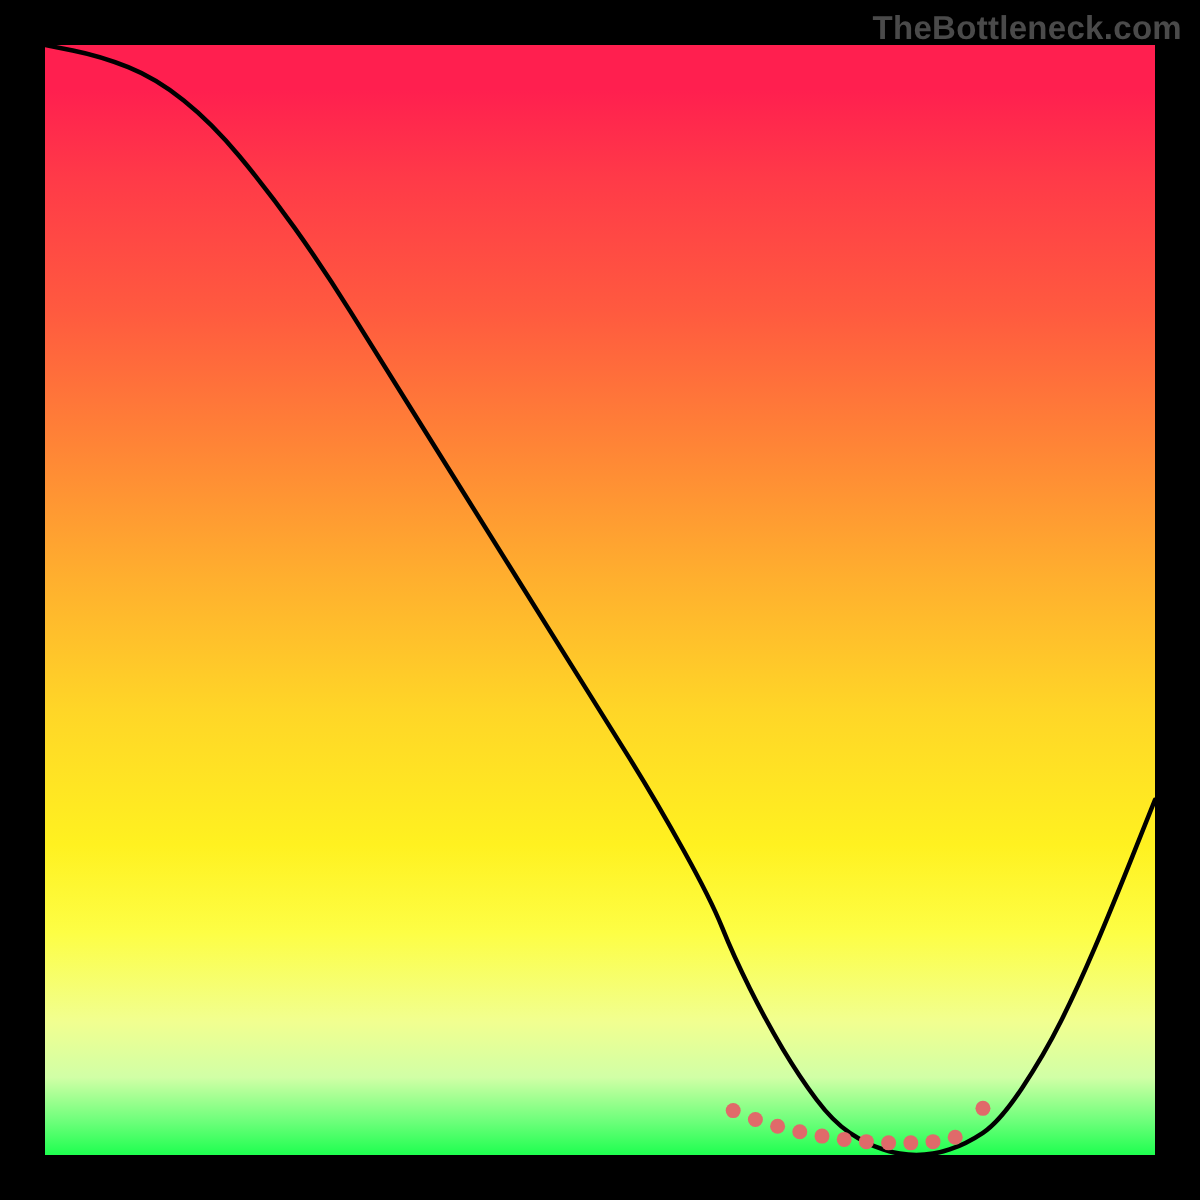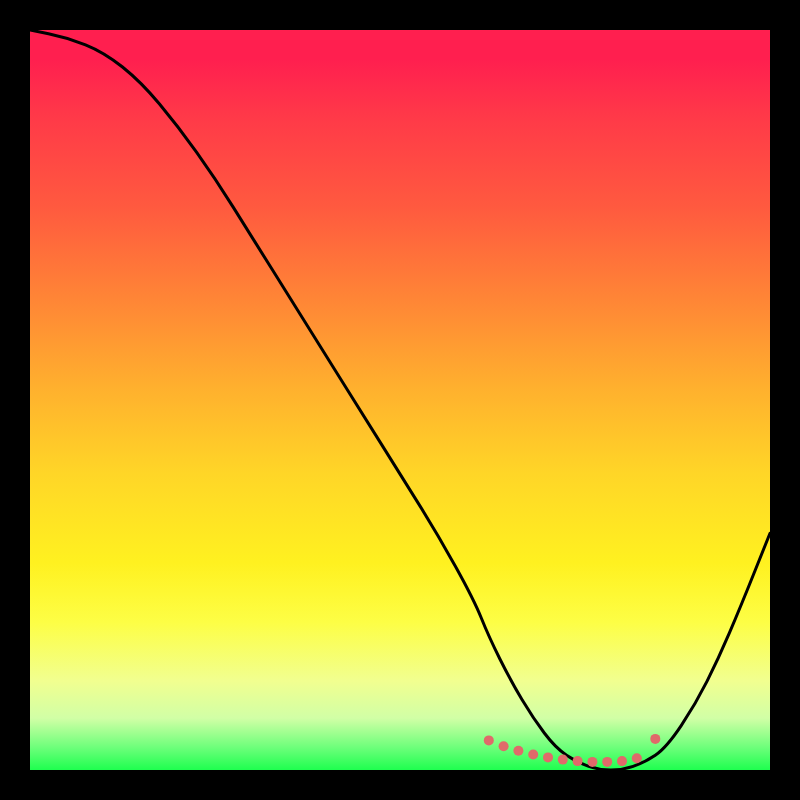--- a/index.html
+++ b/index.html
@@ -63,20 +63,21 @@
     left: 0;
     top: 0;
     width: 100%;
     height: 100%;
   }
 </style>
 </head>
 <body>
 
 <div class="frame">
+  <div class="watermark">TheBottleneck.com</div>
 
   <div class="plot-area">
     <div class="gradient"></div>
     <svg class="lines" viewBox="0 0 740 740" preserveAspectRatio="none">
       <path fill="none" stroke="#000" stroke-width="3" stroke-linecap="round" d="M 0.0 0.0 Q 0.0 0.0 18.5 3.7 Q 37.0 7.4 55.5 14.8 Q 74.0 22.2 92.5 37.0 Q 111.0 51.8 129.5 74.0 Q 148.0 96.2 166.5 122.1 Q 185.0 148.0 203.5 177.6 Q 222.0 207.2 240.5 236.8 Q 259.0 266.4 277.5 296.0 Q 296.0 325.6 314.5 355.2 Q 333.0 384.8 351.5 414.4 Q 370.0 444.0 388.5 473.6 Q 407.0 503.2 425.5 536.5 Q 444.0 569.8 451.4 588.3 Q 458.8 606.8 469.9 629.0 Q 481.0 651.2 492.1 669.7 Q 503.2 688.2 514.3 703.0 Q 525.4 717.8 536.5 725.2 Q 547.6 732.6 558.7 736.3 Q 569.8 740.0 580.9 740.0 Q 592.0 740.0 603.1 736.3 Q 614.2 732.6 625.3 725.2 Q 636.4 717.8 651.2 695.6 Q 666.0 673.4 677.1 651.2 Q 688.2 629.0 699.3 603.1 Q 710.4 577.2 725.2 540.2 T 740.0 503.2" id="curve-path"></path>
       <g id="marker-group">
           <circle cx="458.8" cy="710.4" r="5" fill="#e06a6a"></circle>
           <circle cx="473.6" cy="716.3" r="5" fill="#e06a6a"></circle>
           <circle cx="488.4" cy="720.8" r="5" fill="#e06a6a"></circle>
           <circle cx="503.2" cy="724.5" r="5" fill="#e06a6a"></circle>

